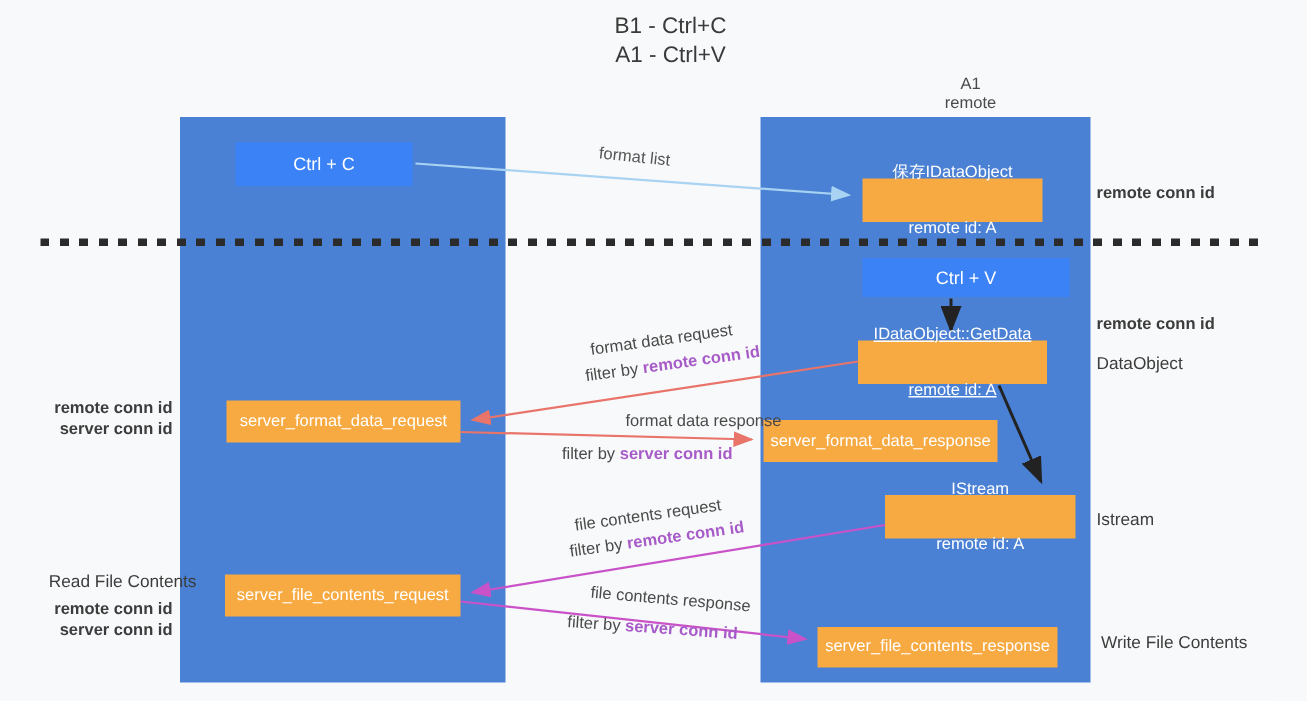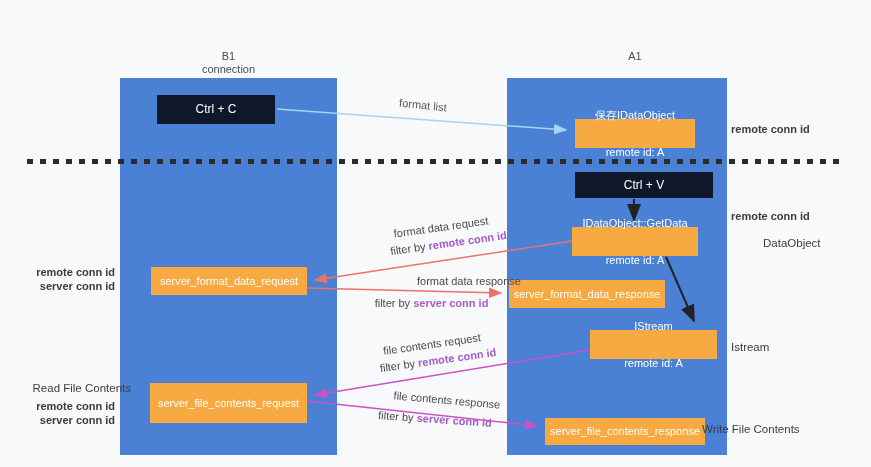--- a/index.html
+++ b/index.html
@@ -22,47 +22,48 @@
   .dashed-line{
     position:absolute; left:27px; top:159px; width:818px; height:5px;
     background:repeating-linear-gradient(90deg,#2b2b2b 0 6px,transparent 6px 13px);
   }
   .box{
     position:absolute; color:#ffffff; text-align:center;
     display:flex; flex-direction:column; justify-content:center;
     font-size:11px; line-height:13px;
   }
   .box.orange{ background:#f7a942; }
-  .box.green{ background:#0f172a; font-size:12px; }
+  .box.green{ background:#3b82f6; font-size:12px; }
   .box .sub{ display:block;margin-top:24px; }
   .arrow-label{
     position:absolute; font-size:11px; color:#4a4a4a;
     text-align:center; white-space:nowrap;
   }
   .purple{ color:#a75bc8; font-weight:bold; }
   .greentxt{ color:#56b55c; font-weight:bold; }
   .side-label{
     position:absolute; font-size:11.5px; color:#3c3c3c; white-space:nowrap;
   }
   .side-label.bold{ font-size:11px; font-weight:bold; }
   .left-labels{ text-align:right; }
   .svg-overlay{ position:absolute; left:0; top:0; pointer-events:none; }
 </style>
 </head>
 <body>
 
 <div class="canvas">
 
+  <div class="title">
+    <div>B1 - Ctrl+C</div>
+    <div>A1 - Ctrl+V</div>
+  </div>
 
-  <div class="col-header" style="left:120px;width:217px;">
-    <div>B1</div>
-    <div>connection</div>
-  </div>
-  <div class="col-header" style="left:525px;width:220px;">
+  <div class="col-header" style="left:537px;width:220px;">
     <div>A1</div>
+    <div>remote</div>
   </div>
 
   <div class="col" style="left:120px;width:217px;"></div>
   <div class="col" style="left:507px;width:220px;"></div>
 
   <div class="dashed-line"></div>
 
   <svg class="svg-overlay" width="871" height="467" viewBox="0 0 871 467">
     <defs>
       <marker id="mk-blue" markerWidth="9" markerHeight="7" refX="8" refY="3.5" orient="auto">
@@ -93,39 +94,39 @@
 
   <div class="box orange" style="left:575px;top:119px;width:120px;height:29px;">
     <span>保存IDataObject</span>
     <span class="sub">remote id: A</span>
   </div>
 
   <div class="box green" style="left:575px;top:172px;width:138px;height:26px;">
     <span>Ctrl + V</span>
   </div>
 
-  <div class="box orange" style="left:572px;top:227px;width:126px;height:29px;">
+  <div class="box orange" style="left:572px;top:227px;width:126px;height:29px;text-decoration:underline;">
     <span>IDataObject::GetData</span>
     <span class="sub">remote id: A</span>
   </div>
 
   <div class="box orange" style="left:151px;top:267px;width:156px;height:28px;">
     <span>server_format_data_request</span>
   </div>
 
   <div class="box orange" style="left:509px;top:280px;width:156px;height:28px;">
     <span>server_format_data_response</span>
   </div>
 
   <div class="box orange" style="left:590px;top:330px;width:127px;height:29px;">
     <span>IStream</span>
     <span class="sub">remote id: A</span>
   </div>
 
-  <div class="box orange" style="left:150px;top:383px;width:157px;height:40px;">
+  <div class="box orange" style="left:150px;top:383px;width:157px;height:28px;">
     <span>server_file_contents_request</span>
   </div>
 
   <div class="box orange" style="left:545px;top:418px;width:160px;height:27px;">
     <span>server_file_contents_response</span>
   </div>
 
   <div class="arrow-label" style="left:373px;top:99px;width:100px;transform:rotate(6deg);color:#555;">format list</div>
 
   <div class="arrow-label" style="left:385px;top:221px;width:112px;transform:rotate(-8deg);">format data request</div>
@@ -147,23 +148,23 @@
   </div>
 
   <div class="arrow-label" style="left:392px;top:394px;width:110px;transform:rotate(5deg);">file contents response</div>
   <div class="arrow-label" style="left:378px;top:413px;width:114px;transform:rotate(4deg);">
     <span>filter by</span>
     <span class="purple">server conn id</span>
   </div>
 
   <div class="side-label bold purple" style="left:731px;top:123px;">remote conn id</div>
   <div class="side-label bold purple" style="left:731px;top:210px;">remote conn id</div>
-  <div class="side-label" style="left:731px;top:237px;margin-left:32px;">DataObject</div>
+  <div class="side-label" style="left:731px;top:237px;">DataObject</div>
   <div class="side-label" style="left:731px;top:341px;">Istream</div>
-  <div class="side-label" style="left:702px;top:423px;">Write File Contents</div>
+  <div class="side-label" style="left:734px;top:423px;">Write File Contents</div>
 
   <div class="side-label bold purple left-labels" style="right:756px;top:266px;">remote conn id</div>
   <div class="side-label bold greentxt left-labels" style="right:756px;top:280px;">server conn id</div>
   <div class="side-label left-labels" style="right:740px;top:382px;">Read File Contents</div>
   <div class="side-label bold purple left-labels" style="right:756px;top:400px;">remote conn id</div>
   <div class="side-label bold greentxt left-labels" style="right:756px;top:414px;">server conn id</div>
 
 </div>
 
 </body></html>

